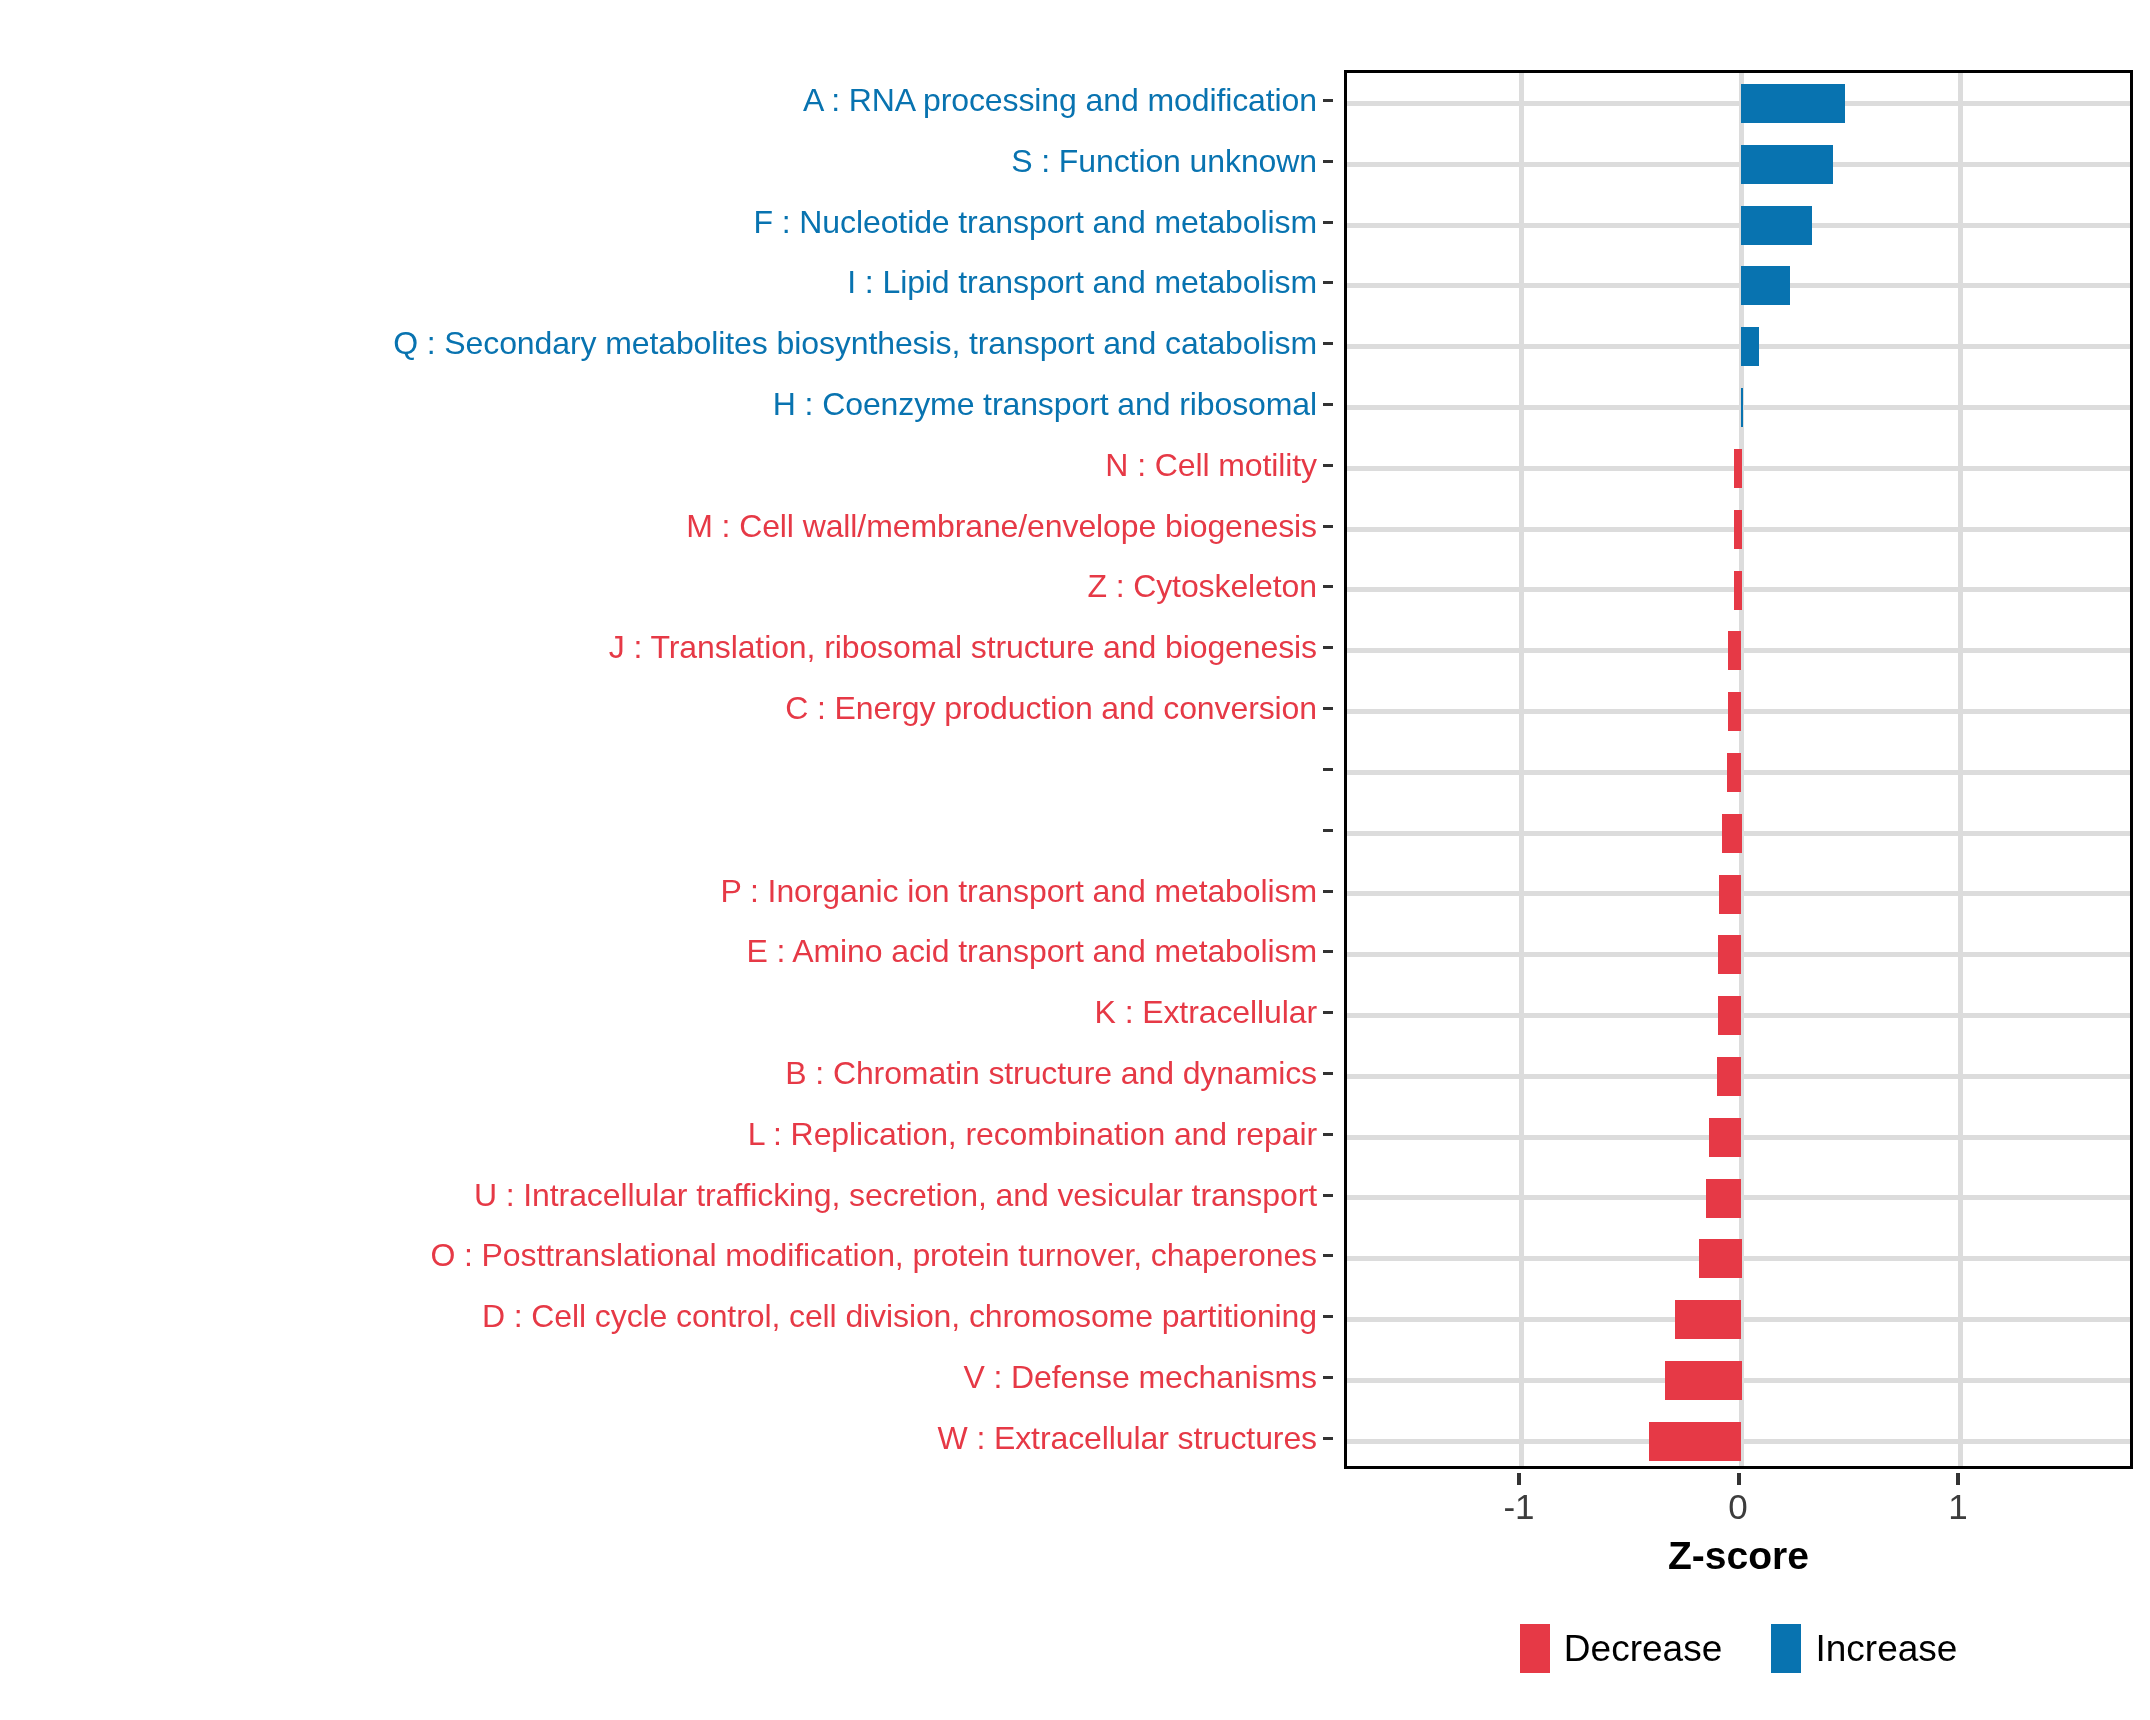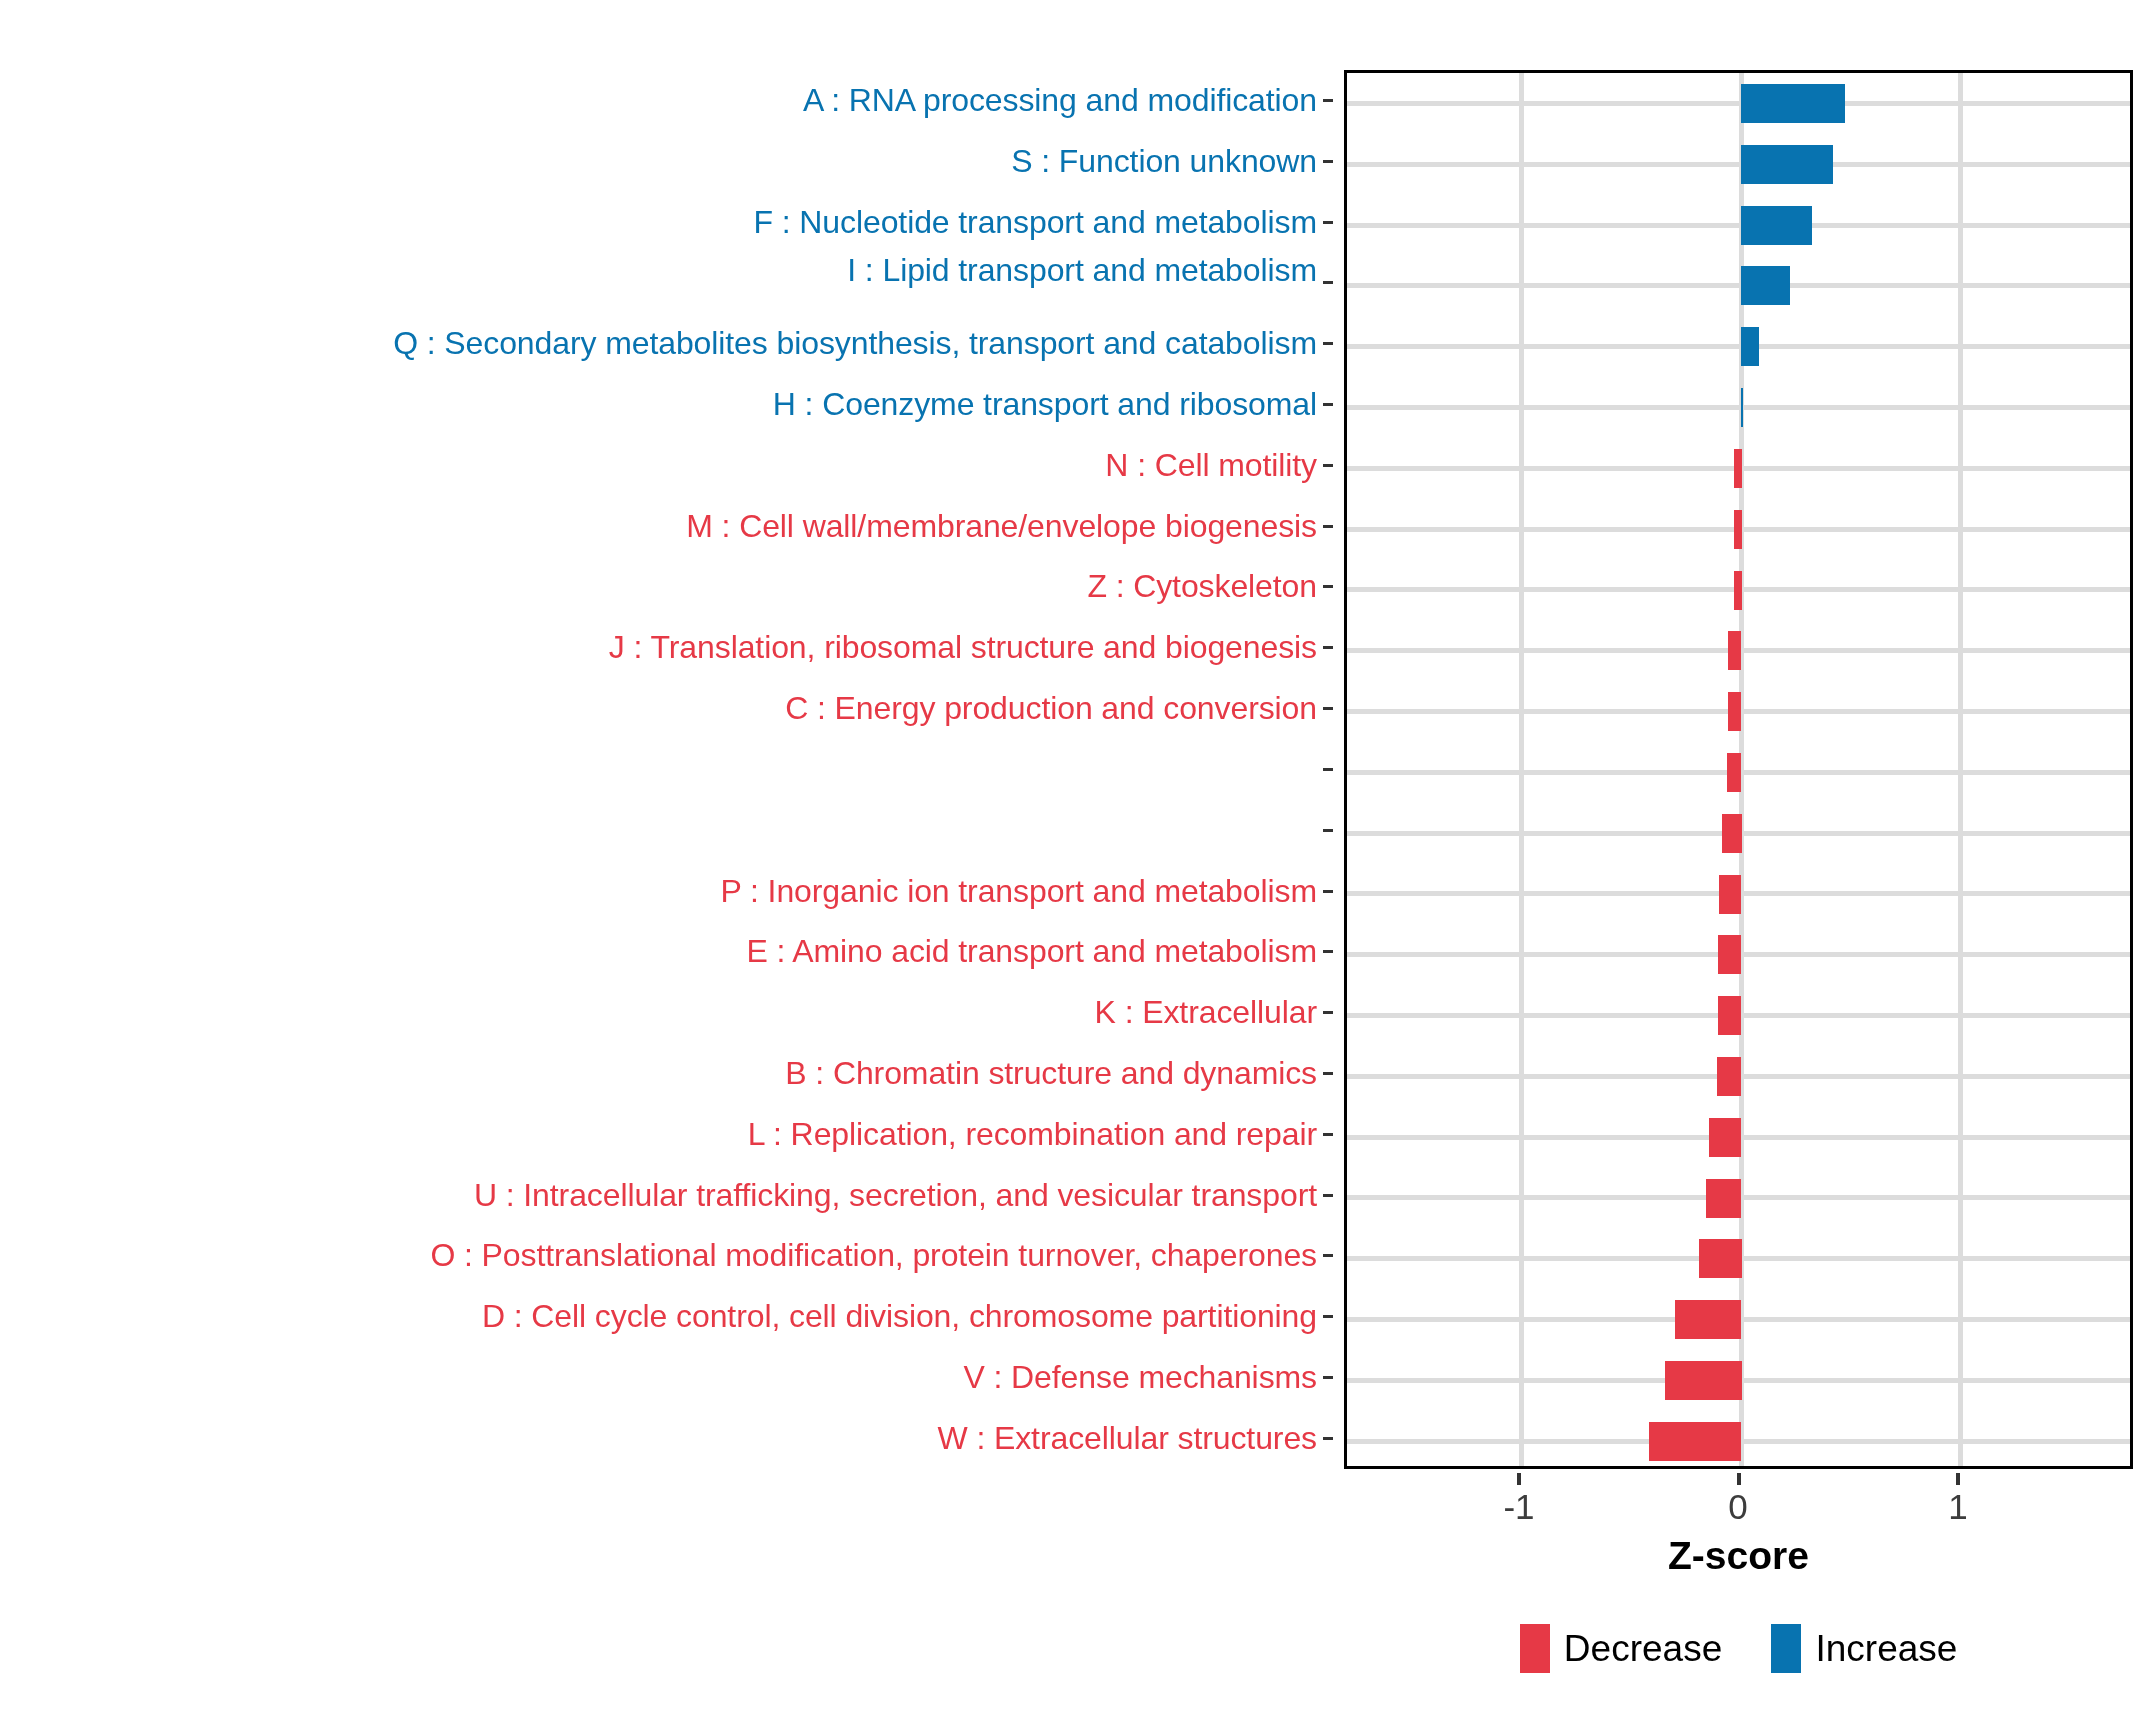--- a/index.html
+++ b/index.html
@@ -45,21 +45,21 @@
 
 <div id="root">
 
   <div id="ylabels">
       <div class="ylab inc" style="top: 0px; height: 61px; line-height: 61px;">A : RNA processing and modification</div>
       <div class="ytick" style="top: 29px;"></div>
       <div class="ylab inc" style="top: 61px; height: 61px; line-height: 61px; text-align: center;">S : Function unknown</div>
       <div class="ytick" style="top: 90px;"></div>
       <div class="ylab inc" style="top: 122px; height: 61px; line-height: 61px;">F : Nucleotide transport and metabolism</div>
       <div class="ytick" style="top: 151px;"></div>
-      <div class="ylab inc" style="top: 170px; height: 61px; line-height: 61px;">I : Lipid transport and metabolism</div>
+      <div class="ylab inc" style="top: 182px; height: 61px; line-height: 61px;">I : Lipid transport and metabolism</div>
       <div class="ytick" style="top: 211px;"></div>
       <div class="ylab inc" style="top: 243px; height: 61px; line-height: 61px;">Q : Secondary metabolites biosynthesis, transport and catabolism</div>
       <div class="ytick" style="top: 272px;"></div>
       <div class="ylab inc" style="top: 304px; height: 61px; line-height: 61px;">H : Coenzyme transport and ribosomal</div>
       <div class="ytick" style="top: 333px;"></div>
       <div class="ylab dec" style="top: 365px; height: 61px; line-height: 61px;">N : Cell motility</div>
       <div class="ytick" style="top: 394px;"></div>
       <div class="ylab dec" style="top: 426px; height: 61px; line-height: 61px;">M : Cell wall/membrane/envelope biogenesis</div>
       <div class="ytick" style="top: 455px;"></div>
       <div class="ylab dec" style="top: 486px; height: 61px; line-height: 61px;">Z : Cytoskeleton</div>

